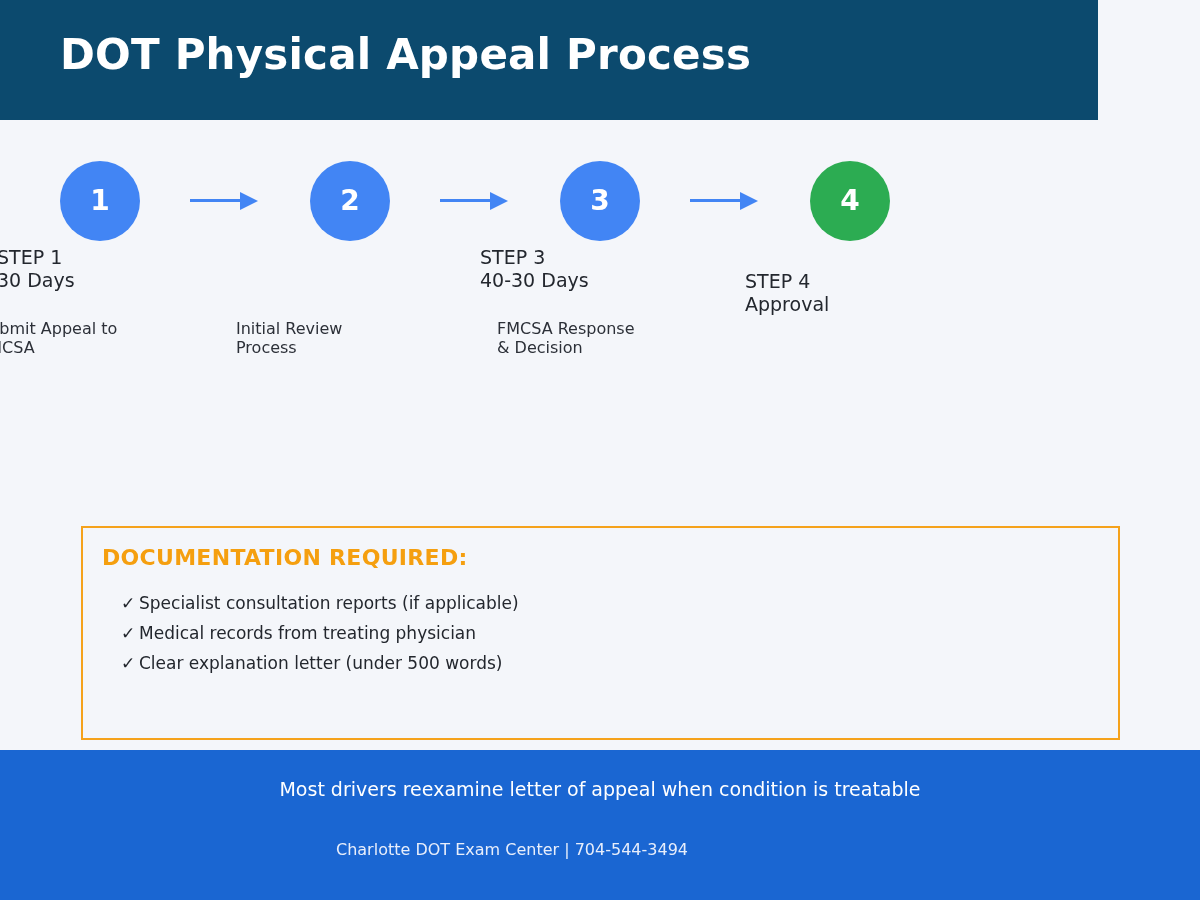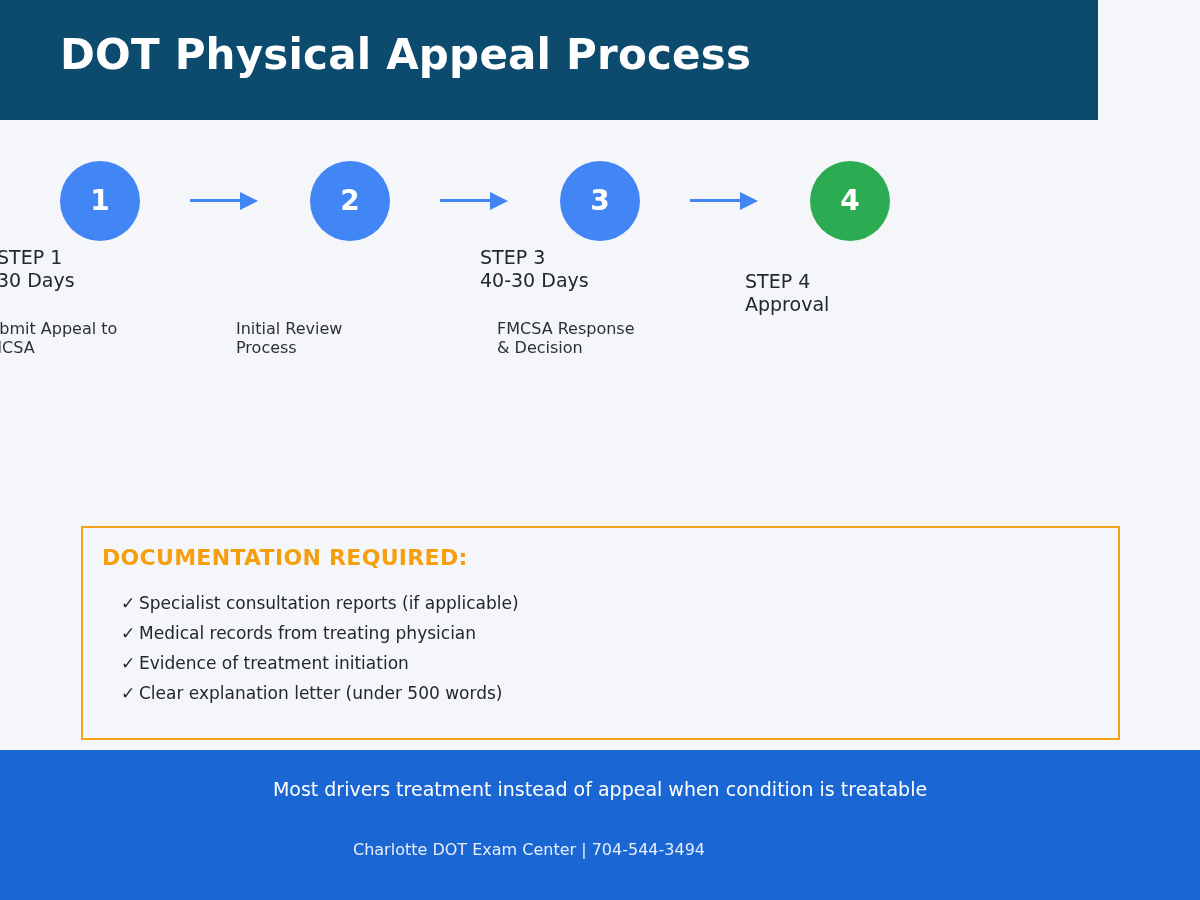--- a/index.html
+++ b/index.html
@@ -185,21 +185,21 @@
   .footer-main {
     position: absolute;
     left: 0; top: 28px;
     width: 1200px;
     text-align: center;
     font-size: 19px;
     color: #ffffff;
   }
   .footer-sub {
     position: absolute;
-    left: 17px; top: 90px;
+    left: 0; top: 90px;
     width: 1024px;
     text-align: center;
     font-size: 16px;
     color: #e8eefb;
   }
 </style>
 </head>
 <body>
 
 <div class="header">
@@ -254,26 +254,23 @@
   <div class="doc-box">
     <div class="doc-title">DOCUMENTATION REQUIRED:</div>
     <ul class="doc-list">
       <li class="doc-item">
         <span class="doc-check">✓</span><span>Specialist consultation reports (if applicable)</span>
       </li>
       <li class="doc-item">
         <span class="doc-check">✓</span><span>Medical records from treating physician</span>
       </li>
       <li class="doc-item">
-        <span class="doc-check">✓</span><span>Evidence of treatment initiation</span>
-      </li>
-      <li class="doc-item">
         <span class="doc-check">✓</span><span>Clear explanation letter (under 500 words)</span>
       </li>
     </ul>
   </div>
 
 </div>
 
 <div class="footer">
-  <div class="footer-main">Most drivers treatment instead of appeal when condition is treatable</div>
+  <div class="footer-main">Most drivers reexamine letter of appeal when condition is treatable</div>
   <div class="footer-sub">Charlotte DOT Exam Center | 704-544-3494</div>
 </div>
 
 </body></html>

